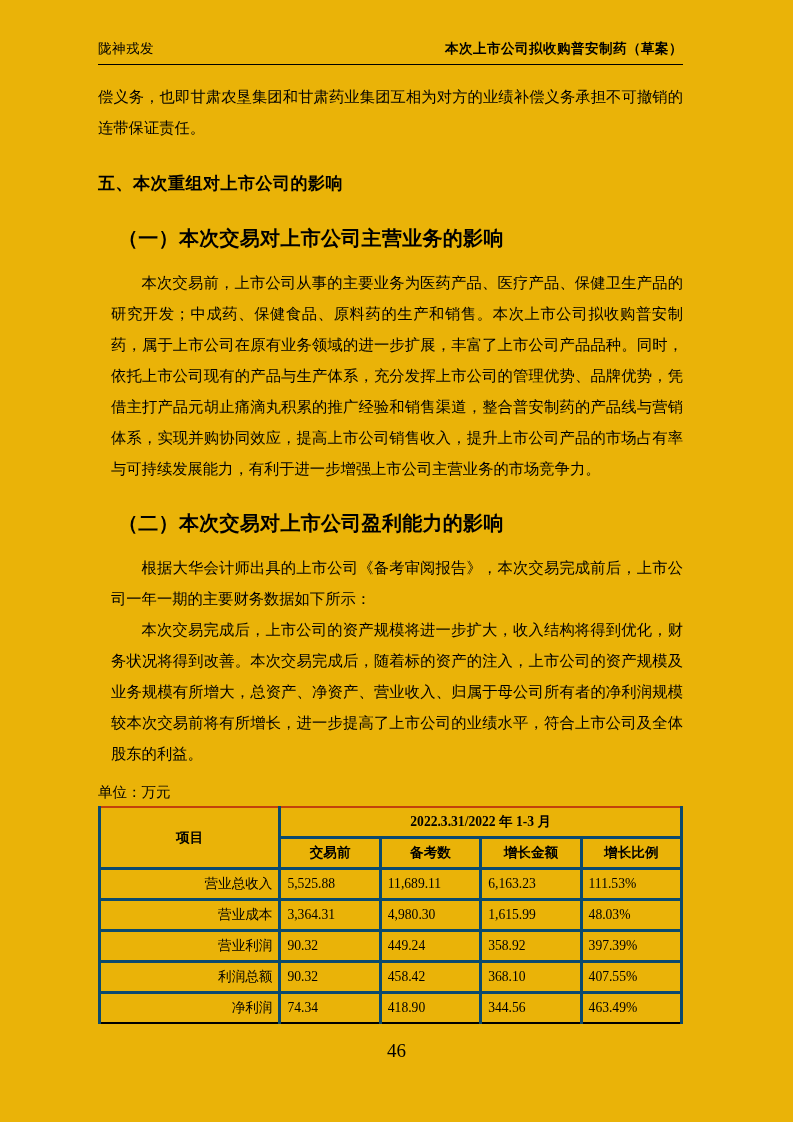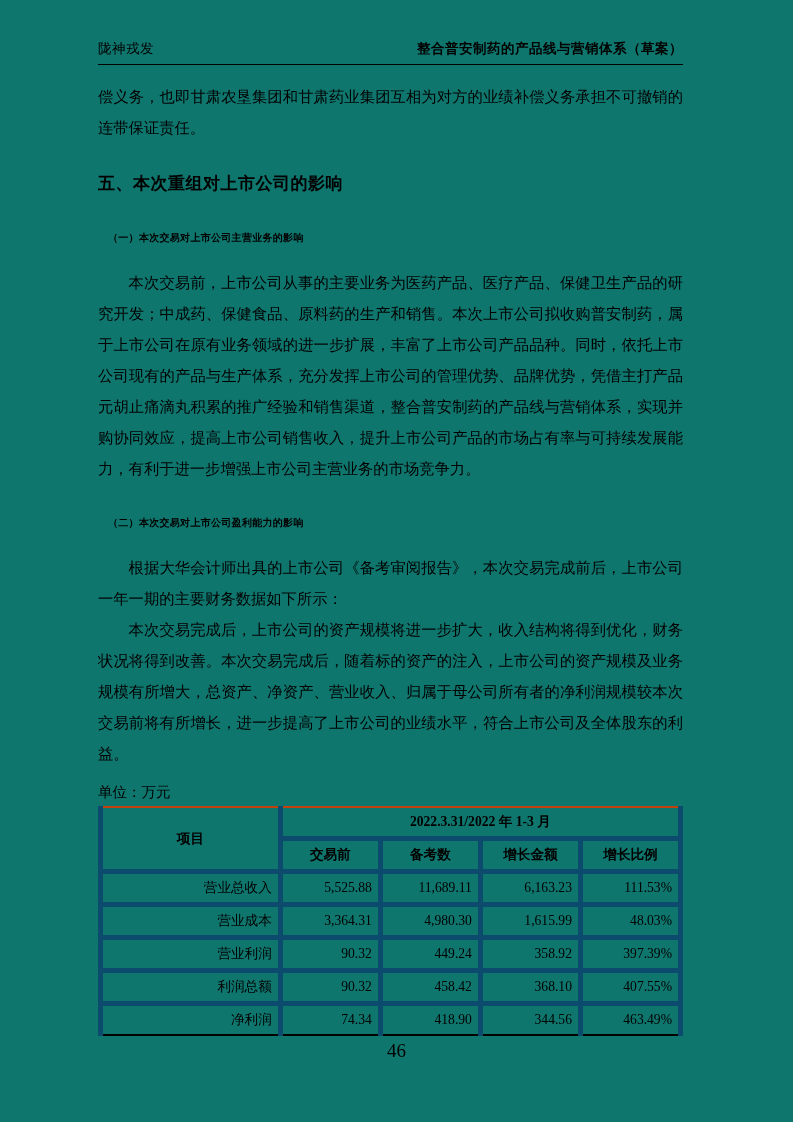--- a/index.html
+++ b/index.html
@@ -6,21 +6,21 @@
     margin: 0;
     padding: 0;
     background: #d9d9d9;
   }
   body {
     font-family: "Liberation Serif", serif;
   }
   .page {
     width: 793px;
     height: 1122px;
-    background: #0f766e;
+    background: #eab308;
     margin: 0 auto;
     position: relative;
     box-sizing: border-box;
     overflow: hidden;
   }
   .content {
     position: absolute;
     left: 98px;
     top: 40px;
     width: 585px;
@@ -51,68 +51,69 @@
   p.body {
     font-size: 15.3px;
     line-height: 31px;
     margin: 0 0 0 0;
     text-align: justify;
     text-justify: inter-ideograph;
     color: #000;
   }
   p.indent {
     text-indent: 2em;
+    margin-left: 13px;
   }
   h2.sect {
     font-size: 17px;
     font-weight: bold;
     margin: 26px 0 18px 0;
     line-height: 30px;
     letter-spacing: 0.5px;
   }
   h3.subsect {
-    font-size: 10px;
+    font-size: 20px;
     font-weight: bold;
     margin: 24px 0 14px 0;
     line-height: 30px;
     text-indent: 1em;
     letter-spacing: 0.3px;
   }
   .unit-line {
     text-align: left;
     font-size: 14.5px;
     margin: 14px 0 4px 0;
   }
   
   table.fin {
     border-collapse: collapse;
     width: 100%;
     font-size: 13.6px;
   }
   table.fin td, table.fin th {
-    border: 5px solid #0c4a6e;
+    border: 3px solid #0c4a6e;
     padding: 5px 6px;
     line-height: 18px;
   }
   table.fin .top-border td, table.fin .top-border th {
     border-top: 2px solid #c2410c;
   }
   table.fin tr.last td {
     border-bottom: 2px solid #000;
   }
   table.fin th {
     font-weight: bold;
     text-align: center;
   }
   td.item {
     text-align: right;
     padding-left: 8px;
   }
   td.num {
-    text-align: right;
+    text-align: left;
     padding-right: 8px;
   }
   .col-item { width: 31%; }
   .col-n { width: 17.25%; }
   .page-number {
     position: absolute;
     left: 0;
     right: 0;
     top: 1040px;
     text-align: center;
@@ -121,21 +122,21 @@
   }
 </style>
 </head>
 <body>
 
 <div class="page">
   <div class="content">
 
     <div class="doc-header">
       <div class="left">陇神戎发</div>
-      <div class="right">整合普安制药的产品线与营销体系（草案）</div>
+      <div class="right">本次上市公司拟收购普安制药（草案）</div>
     </div>
     <div class="header-rule"></div>
 
     <p class="body">偿义务，也即甘肃农垦集团和甘肃药业集团互相为对方的业绩补偿义务承担不可撤销的连带保证责任。</p>
 
     <h2 class="sect">五、本次重组对上市公司的影响</h2>
 
     <h3 class="subsect">（一）本次交易对上市公司主营业务的影响</h3>
 
     <p class="body indent">本次交易前，上市公司从事的主要业务为医药产品、医疗产品、保健卫生产品的研究开发；中成药、保健食品、原料药的生产和销售。本次上市公司拟收购普安制药，属于上市公司在原有业务领域的进一步扩展，丰富了上市公司产品品种。同时，依托上市公司现有的产品与生产体系，充分发挥上市公司的管理优势、品牌优势，凭借主打产品元胡止痛滴丸积累的推广经验和销售渠道，整合普安制药的产品线与营销体系，实现并购协同效应，提高上市公司销售收入，提升上市公司产品的市场占有率与可持续发展能力，有利于进一步增强上市公司主营业务的市场竞争力。</p>

